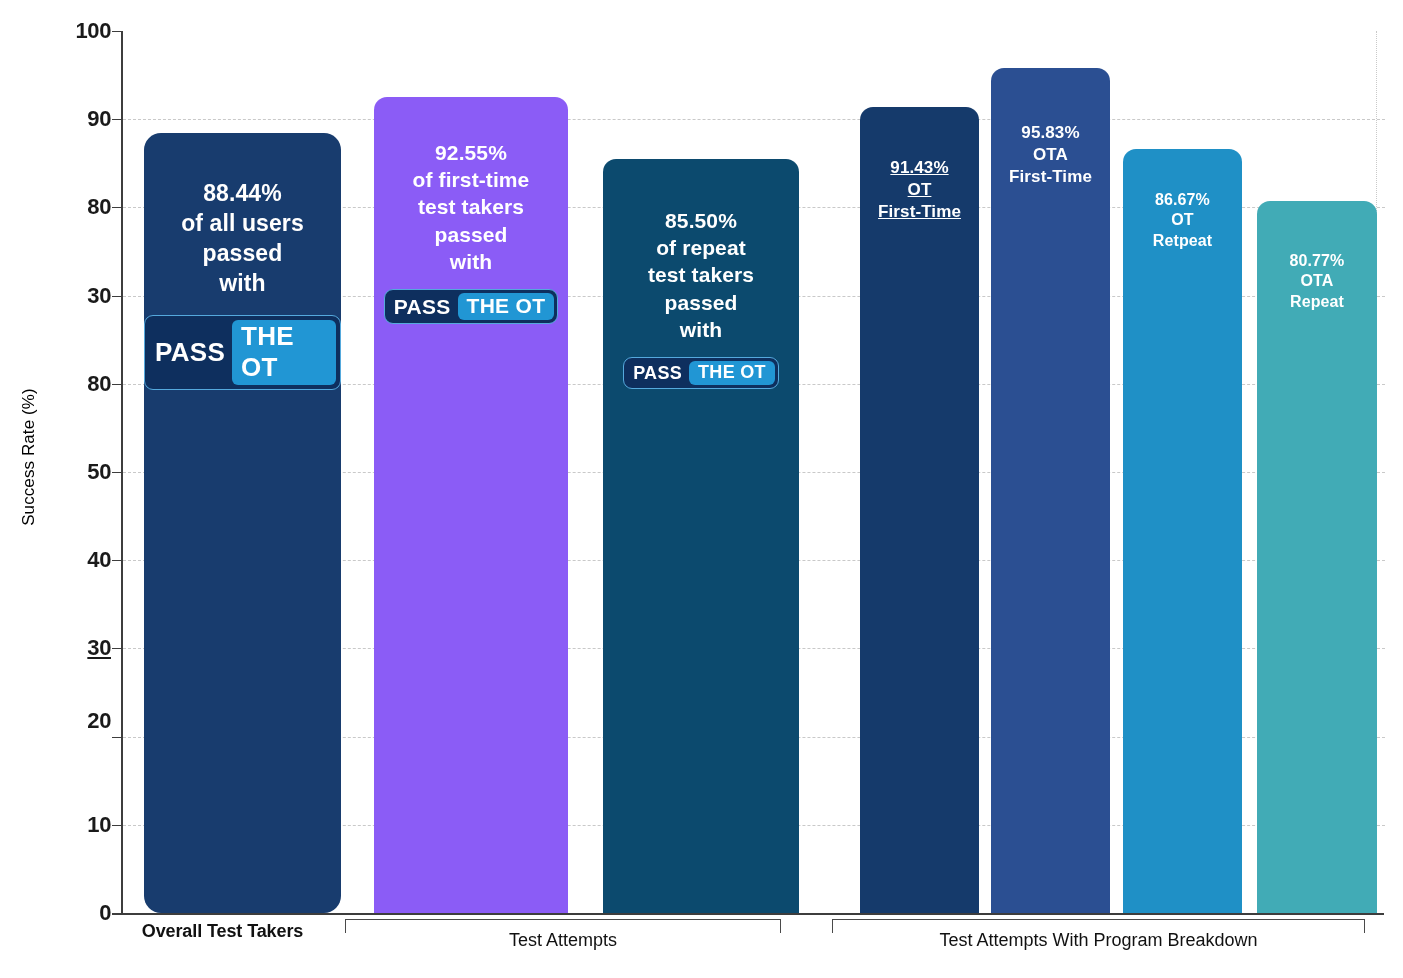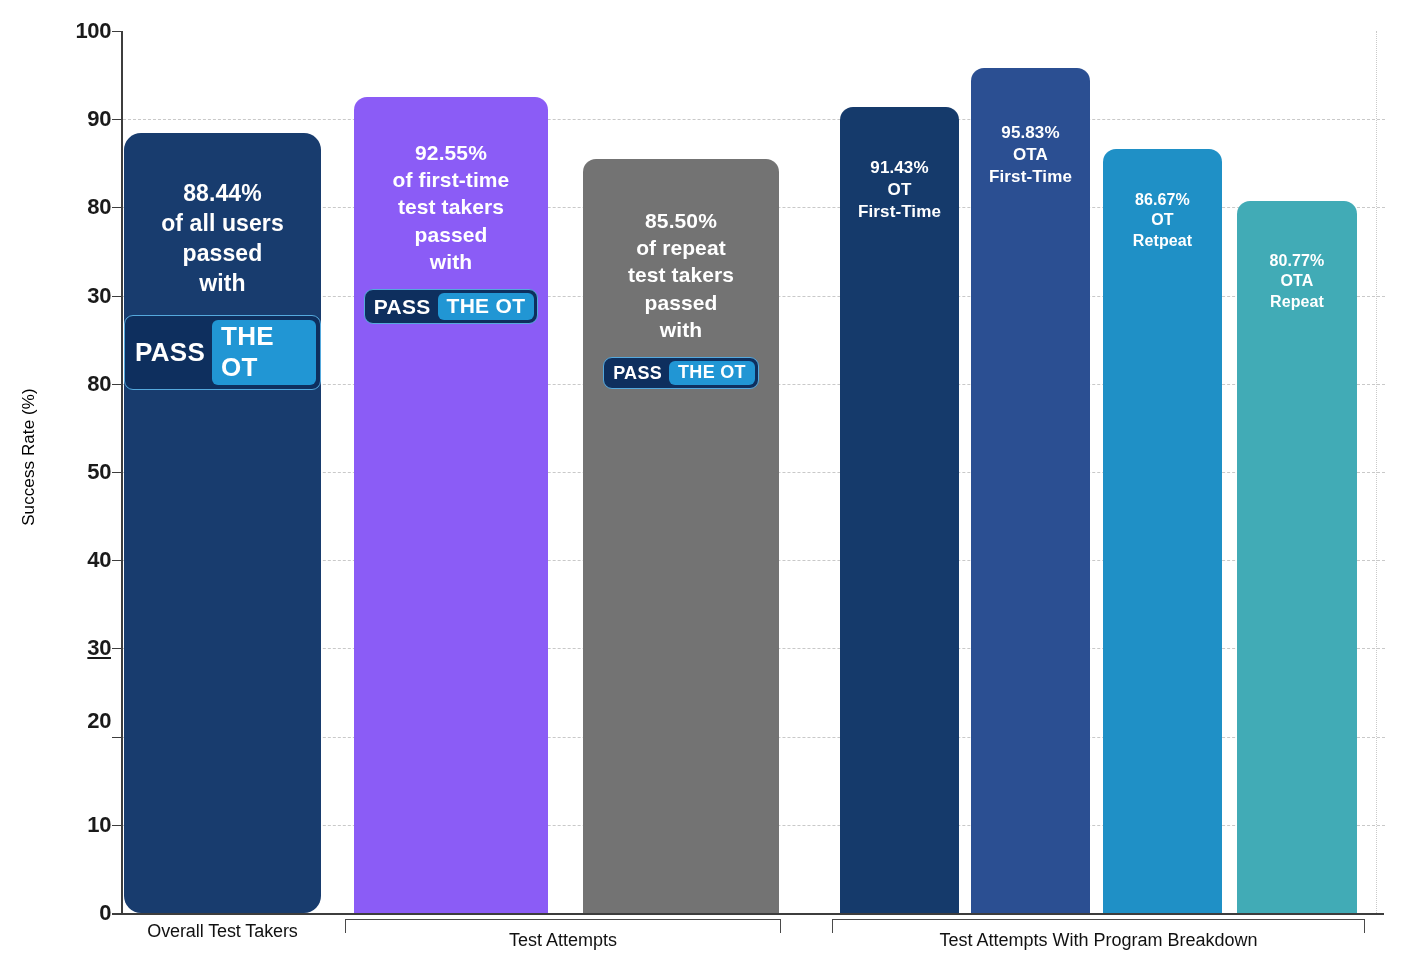--- a/index.html
+++ b/index.html
@@ -91,20 +91,21 @@
   
   .bar {
     position: absolute;
     border-radius: 13px 13px 0 0;
     box-sizing: border-box;
     display: flex;
     flex-direction: column;
     align-items: center;
     color: #ffffff;
     overflow: hidden;
+    margin-left: 20px;
   }
   .bar-text {
     text-align: center;
     font-weight: 700;
     line-height: 1.30;
     letter-spacing: 0.1px;
     white-space: pre-line;
   }
 
   
@@ -141,21 +142,21 @@
 
   
   .group-label {
     position: absolute;
     text-align: center;
     font-size: 18px;
     color: #111111;
     white-space: nowrap;
   }
   .group-label.bold {
-    font-weight: 400;
+    font-weight: 700;
     letter-spacing: -0.1px;
   }
   .group-bracket {
     position: absolute;
     box-sizing: border-box;
     border-left: 1.6px solid #4a4a4a;
     border-right: 1.6px solid #4a4a4a;
     border-top: 1.6px solid #4a4a4a;
     height: 14px;
   }
@@ -222,32 +223,32 @@
         <div class="bar-text" style="font-size: 21px;">92.55%
 of first-time
 test takers
 passed
 with</div>
         <div class="logo-badge" style="margin-top: 14px; font-size: 21px; padding: 3px;">
           <span class="logo-pass">PASS</span>
           <span class="logo-theot">THE OT</span>
         </div>
       </div>
-      <div class="bar" style="left: 583px; width: 196px; top: 158.89px; height: 754.11px; background: #737373; padding-top: 48px;">
+      <div class="bar" style="left: 583px; width: 196px; top: 158.89px; height: 754.11px; background: #0c4a6e; padding-top: 48px;">
         <div class="bar-text" style="font-size: 21px;">85.50%
 of repeat
 test takers
 passed
 with</div>
         <div class="logo-badge" style="margin-top: 14px; font-size: 18px; padding: 3px;">
           <span class="logo-pass">PASS</span>
           <span class="logo-theot">THE OT</span>
         </div>
       </div>
-      <div class="bar" style="left: 840px; width: 119px; top: 106.587px; height: 806.413px; background: rgb(21, 58, 107); padding-top: 50px;">
+      <div class="bar" style="left: 840px; width: 119px; top: 106.587px; height: 806.413px; background: rgb(21, 58, 107); padding-top: 50px; text-decoration: underline;">
         <div class="bar-text" style="font-size: 17px;">91.43%
 OT
 First-Time</div>
       </div>
       <div class="bar" style="left: 971px; width: 119px; top: 67.7794px; height: 845.221px; background: rgb(43, 79, 146); padding-top: 54px;">
         <div class="bar-text" style="font-size: 17px;">95.83%
 OTA
 First-Time</div>
       </div>
       <div class="bar" style="left: 1103px; width: 119px; top: 148.571px; height: 764.429px; background: rgb(31, 144, 198); padding-top: 41px;">

